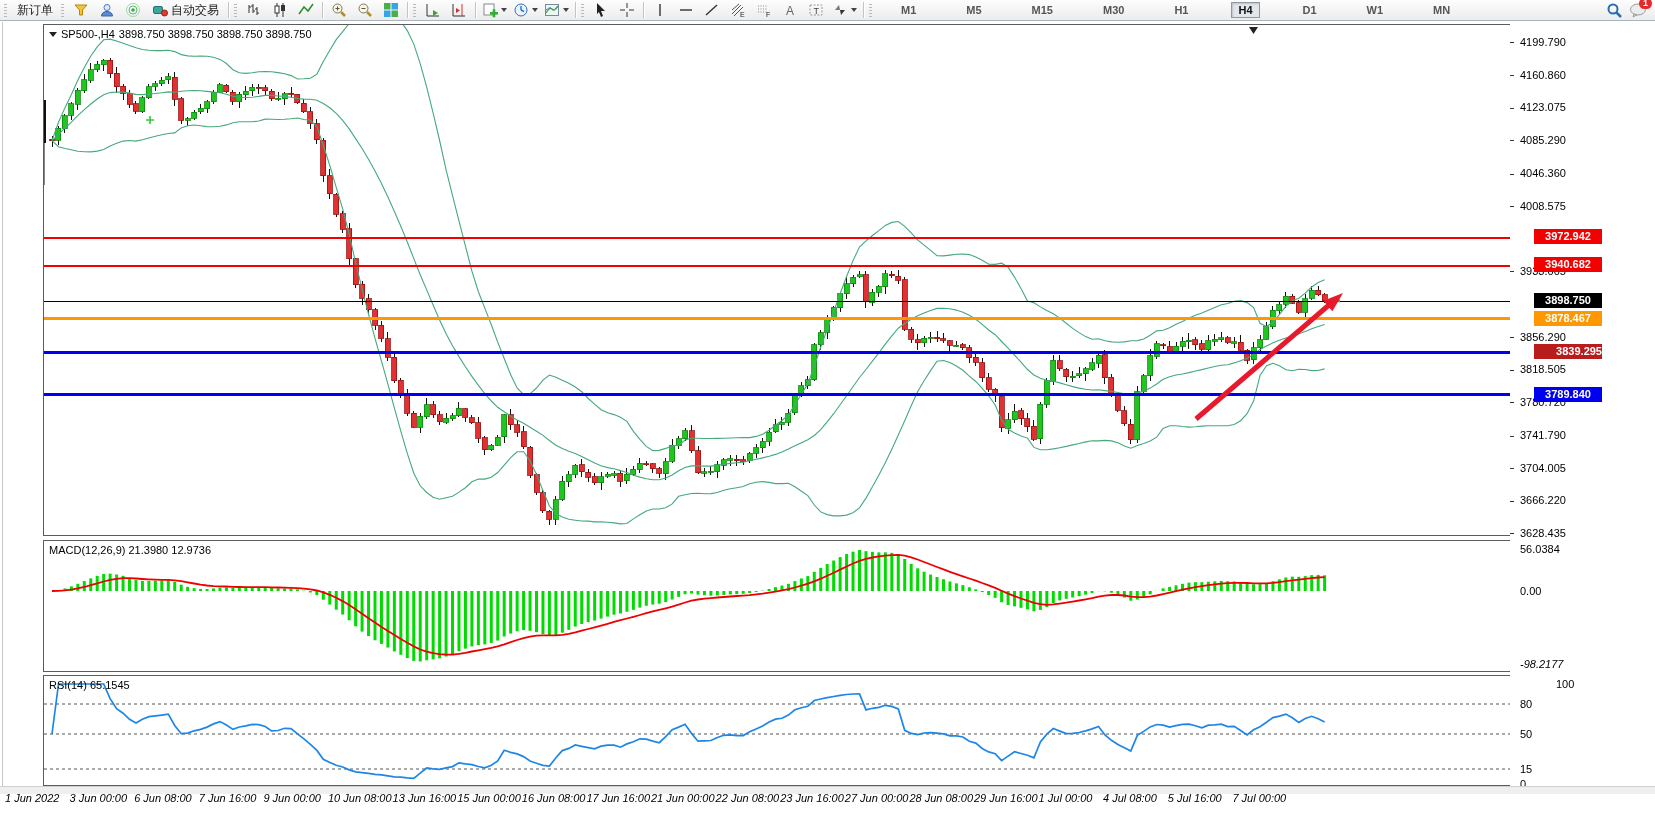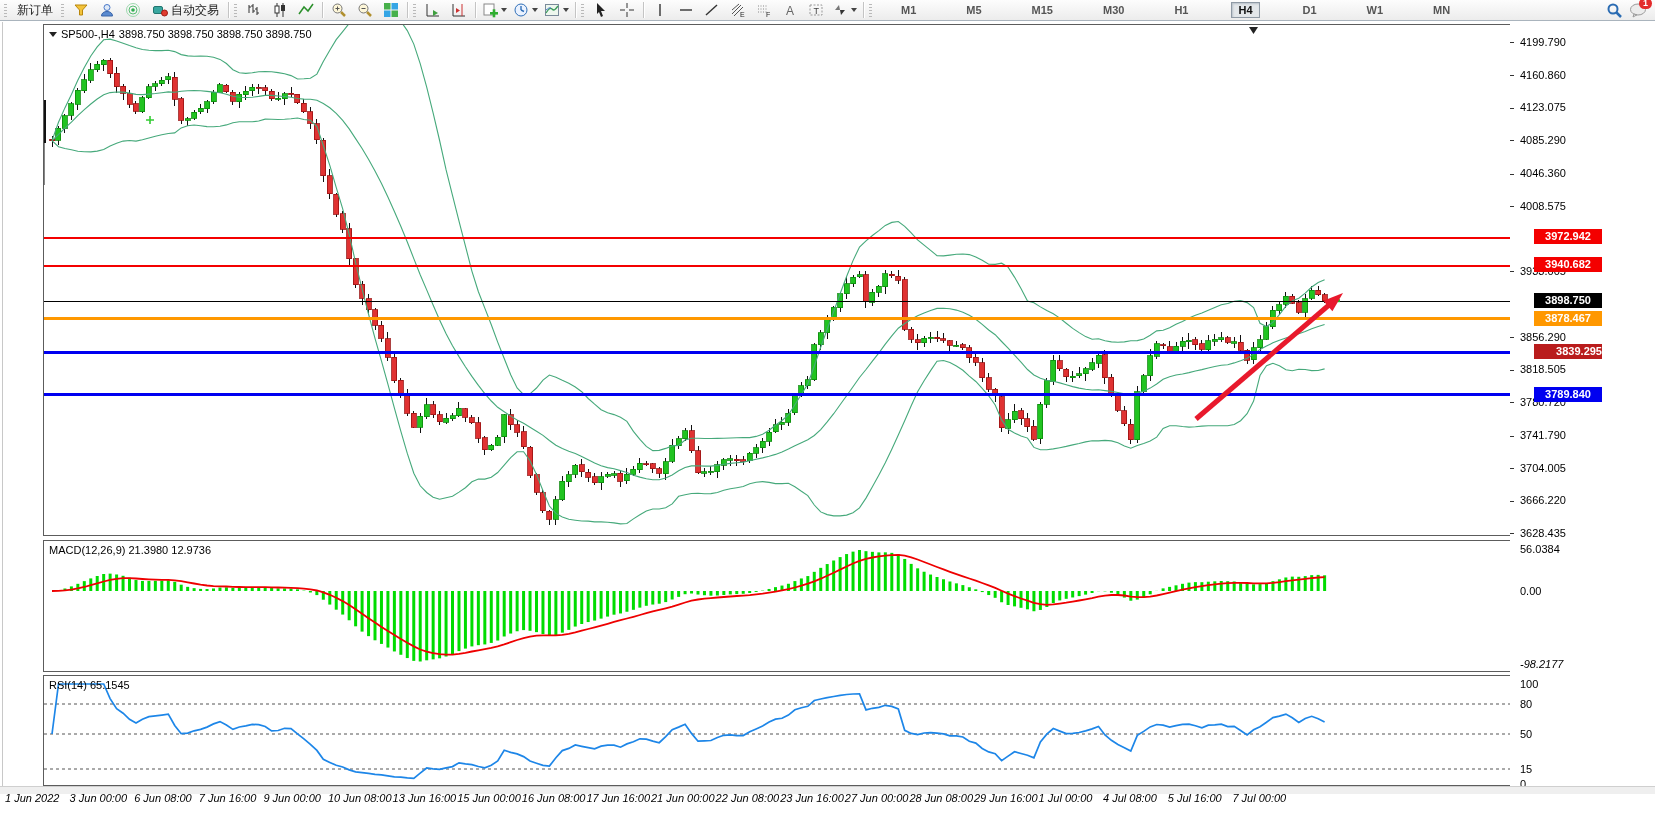--- a/index.html
+++ b/index.html
@@ -925,21 +925,21 @@
         <div class="axis-label" style="top: 504.505px;">3628.435</div>
         <div class="line-label" style="top: 207.446px; background: rgb(244, 0, 0);">3972.942</div>
         <div class="line-label" style="top: 235.17px; background: rgb(244, 0, 0);">3940.682</div>
         <div class="line-label" style="top: 271.205px; background: rgb(0, 0, 0);">3898.750</div>
         <div class="line-label" style="top: 288.635px; background: rgb(255, 152, 0);">3878.467</div>
         <div class="line-label" style="top: 322.299px; background: #b91c1c; text-align: right;">3839.295</div>
         <div class="line-label" style="top: 364.799px; background: rgb(0, 0, 240);">3789.840</div>
         <div class="axis-label" style="top: 520.5px;">56.0384</div>
         <div class="axis-label" style="top: 562.5px;">0.00</div>
         <div class="axis-label" style="top: 635.5px; font-style: italic;">-98.2177</div>
-        <div class="axis-label" style="top: 655.5px;">100</div>
+        <div class="axis-label" style="top: 655.5px; margin-left: 36px;">100</div>
         <div class="axis-label" style="top: 675.5px;">80</div>
         <div class="axis-label" style="top: 705.5px;">50</div>
         <div class="axis-label" style="top: 740.5px;">15</div>
         <div class="axis-label" style="top: 755.5px;">0</div>
       </div>
     <div class="time-axis" id="time-axis">
         <div class="time-tick" style="left: 8px;"></div>
         <div class="time-label" style="left: 3px;">1 Jun 2022</div>
         <div class="time-tick" style="left: 72.6px;"></div>
         <div class="time-label" style="left: 67.6px;">3 Jun 00:00</div>

